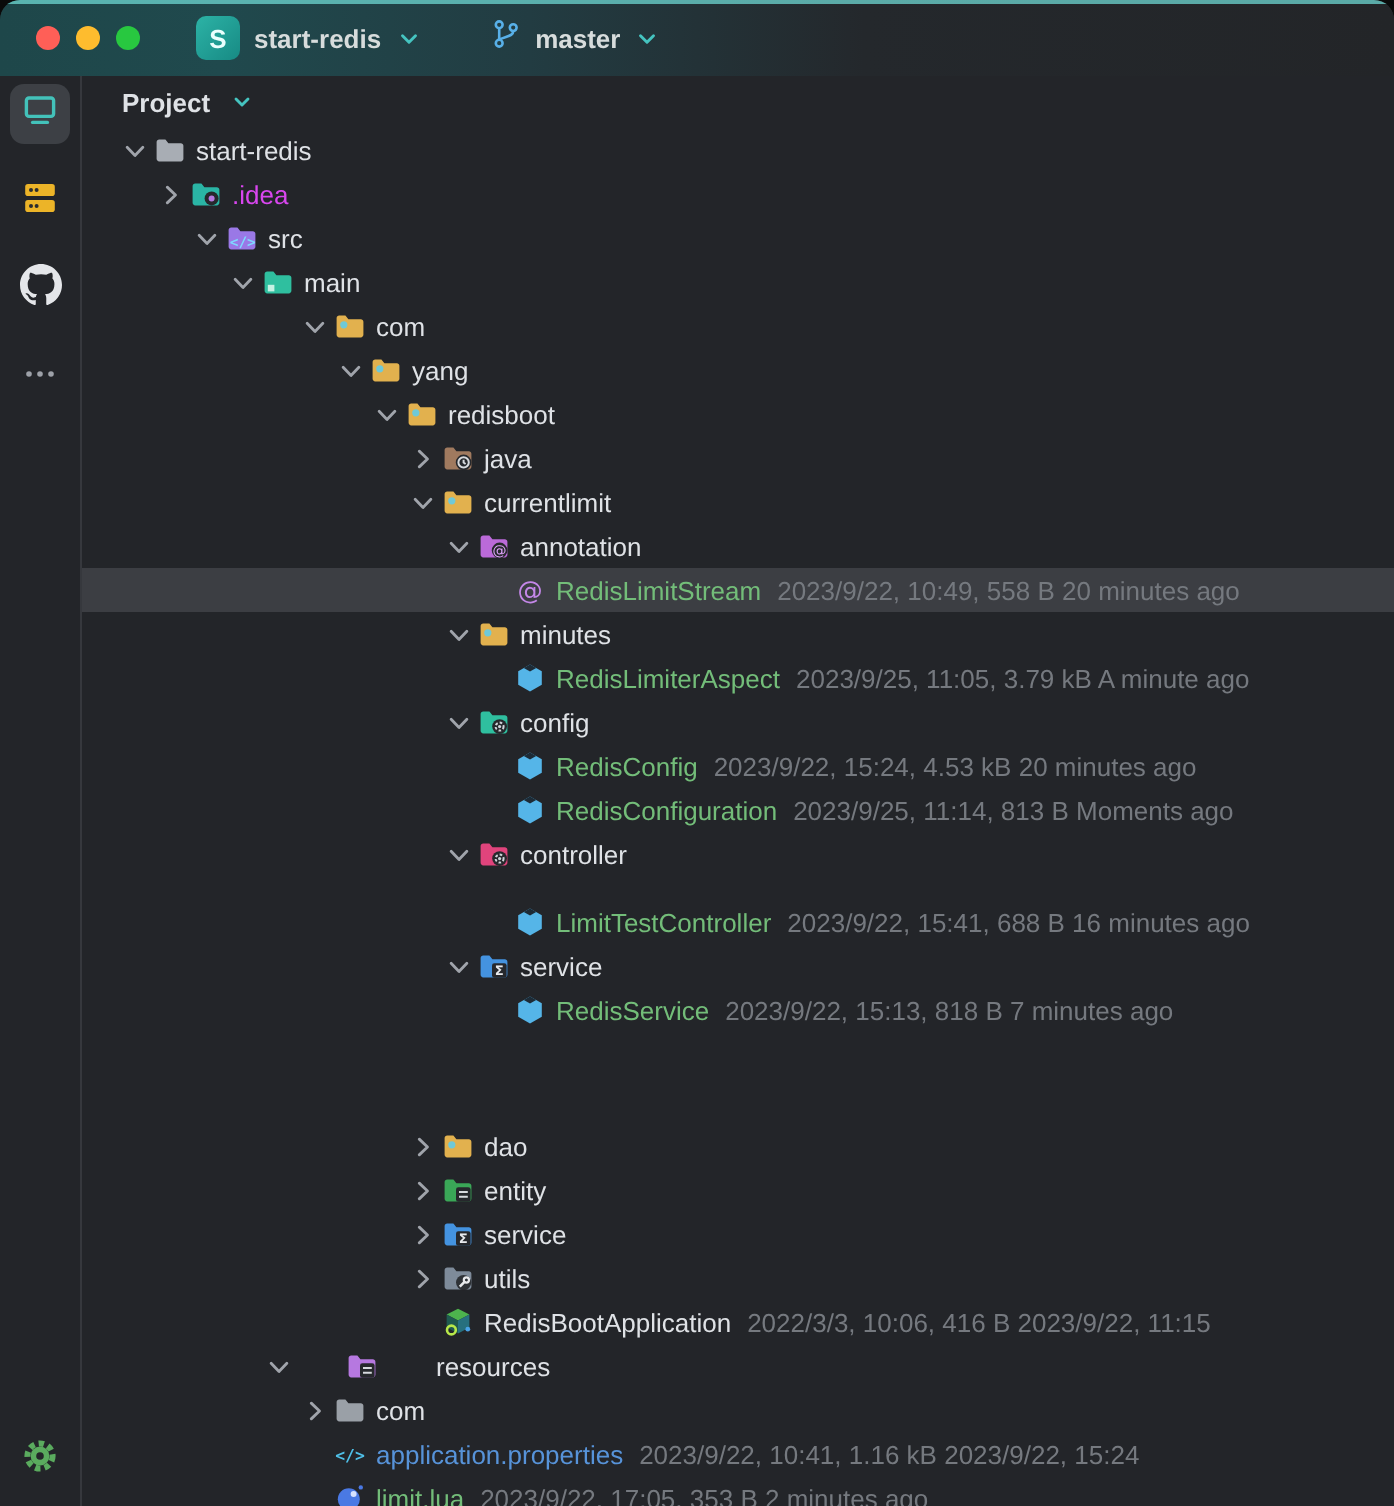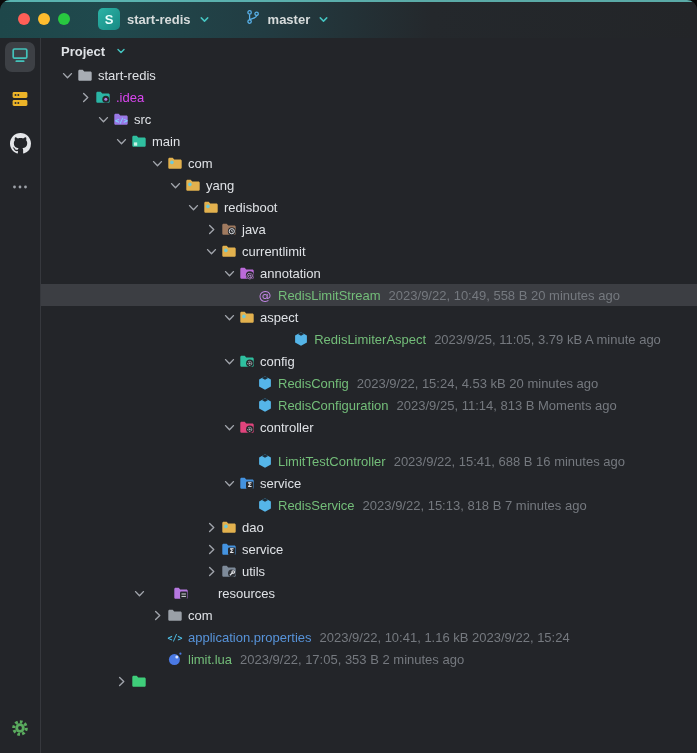--- a/index.html
+++ b/index.html
@@ -298,23 +298,23 @@
               <svg width="15" height="15" viewBox="0 0 16 16" style="transform:rotate(90deg)">
                 <path d="M6 3.8 10.4 8 6 12.2" stroke="#a0a4ab" stroke-width="1.5" fill="none" stroke-linecap="round" stroke-linejoin="round"></path>
               </svg>
             </span>
             <span class="tree-ico">
               <svg width="16" height="16" viewBox="0 0 16 16">
                 <path d="M1.3 4.1c0-.7.6-1.3 1.3-1.3h3.1l1.5 1.8h6.2c.7 0 1.3.6 1.3 1.3v6.5c0 .7-.6 1.3-1.3 1.3H2.6c-.7 0-1.3-.6-1.3-1.3z" fill="#e2b14e"></path>
                 <circle cx="4.9" cy="7.4" r="1.8" fill="#6fc9d8"></circle>
               </svg>
             </span>
-            <span class="label">aspect</span>
-          </div>
-          <div class="row" style="padding-left: 198px; justify-content: center;">
+            <span class="label">minutes</span>
+          </div>
+          <div class="row" style="padding-left: 198px;">
             <span class="chev"></span>
             <span class="tree-ico">
               <svg width="16" height="16" viewBox="0 0 16 16">
                 <path d="M8 1.2 13.9 4.6v6.8L8 14.8 2.1 11.4V4.6Z" fill="#55b5e8"></path>
                 <path d="M4.9 2.95 8 4.75l3.1-1.8L8 1.2Z" fill="#1d2b36"></path>
               </svg>
             </span>
             <span class="label green">RedisLimiterAspect</span>
             <span class="meta">2023/9/25, 11:05, 3.79 kB A minute ago</span>
           </div>
@@ -402,33 +402,48 @@
             <span class="chev"></span>
             <span class="tree-ico">
               <svg width="16" height="16" viewBox="0 0 16 16">
                 <path d="M8 1.2 13.9 4.6v6.8L8 14.8 2.1 11.4V4.6Z" fill="#55b5e8"></path>
                 <path d="M4.9 2.95 8 4.75l3.1-1.8L8 1.2Z" fill="#1d2b36"></path>
               </svg>
             </span>
             <span class="label green">RedisService</span>
             <span class="meta">2023/9/22, 15:13, 818 B 7 minutes ago</span>
           </div>
-          <div class="row" style="padding-left: 162px;">
+          <div class="row" style="padding-left: 162px; margin-top: 46px;">
             <span class="chev">
               <svg width="15" height="15" viewBox="0 0 16 16" style="transform:rotate(0deg)">
                 <path d="M6 3.8 10.4 8 6 12.2" stroke="#a0a4ab" stroke-width="1.5" fill="none" stroke-linecap="round" stroke-linejoin="round"></path>
               </svg>
             </span>
             <span class="tree-ico">
               <svg width="16" height="16" viewBox="0 0 16 16">
                 <path d="M1.3 4.1c0-.7.6-1.3 1.3-1.3h3.1l1.5 1.8h6.2c.7 0 1.3.6 1.3 1.3v6.5c0 .7-.6 1.3-1.3 1.3H2.6c-.7 0-1.3-.6-1.3-1.3z" fill="#e2b14e"></path>
                 <circle cx="4.9" cy="7.4" r="1.8" fill="#6fc9d8"></circle>
               </svg>
             </span>
             <span class="label">dao</span>
+          </div>
+          <div class="row" style="padding-left: 162px;">
+            <span class="chev">
+              <svg width="15" height="15" viewBox="0 0 16 16" style="transform:rotate(0deg)">
+                <path d="M6 3.8 10.4 8 6 12.2" stroke="#a0a4ab" stroke-width="1.5" fill="none" stroke-linecap="round" stroke-linejoin="round"></path>
+              </svg>
+            </span>
+            <span class="tree-ico">
+              <svg width="16" height="16" viewBox="0 0 16 16">
+                <path d="M1.3 4.1c0-.7.6-1.3 1.3-1.3h3.1l1.5 1.8h6.2c.7 0 1.3.6 1.3 1.3v6.5c0 .7-.6 1.3-1.3 1.3H2.6c-.7 0-1.3-.6-1.3-1.3z" fill="#3aa757"></path>
+                <rect x="7" y="6.6" width="7.3" height="7.3" rx="1.2" fill="#26282c"></rect>
+                <path d="M8.5 9h4.4M8.5 11.4h4.4" stroke="#d7dade" stroke-width="1"></path>
+              </svg>
+            </span>
+            <span class="label">entity</span>
           </div>
           <div class="row" style="padding-left: 162px;">
             <span class="chev">
               <svg width="15" height="15" viewBox="0 0 16 16" style="transform:rotate(0deg)">
                 <path d="M6 3.8 10.4 8 6 12.2" stroke="#a0a4ab" stroke-width="1.5" fill="none" stroke-linecap="round" stroke-linejoin="round"></path>
               </svg>
             </span>
             <span class="tree-ico">
               <svg width="16" height="16" viewBox="0 0 16 16">
                 <path d="M1.3 4.1c0-.7.6-1.3 1.3-1.3h3.1l1.5 1.8h6.2c.7 0 1.3.6 1.3 1.3v6.5c0 .7-.6 1.3-1.3 1.3H2.6c-.7 0-1.3-.6-1.3-1.3z" fill="#4493e0"></path>
@@ -447,20 +462,34 @@
             <span class="tree-ico">
               <svg width="16" height="16" viewBox="0 0 16 16">
                 <path d="M1.3 4.1c0-.7.6-1.3 1.3-1.3h3.1l1.5 1.8h6.2c.7 0 1.3.6 1.3 1.3v6.5c0 .7-.6 1.3-1.3 1.3H2.6c-.7 0-1.3-.6-1.3-1.3z" fill="#7e8b9a"></path>
                 <circle cx="10.8" cy="10.3" r="3.8" fill="#26282c" opacity=".9"></circle>
                 <path d="M8.9 12.3l2.7-2.7" stroke="#e8eaed" stroke-width="1.3"></path>
                 <circle cx="12.2" cy="9" r="1.3" fill="none" stroke="#e8eaed" stroke-width="1.1"></circle>
               </svg>
             </span>
             <span class="label">utils</span>
           </div>
+          <div class="row" style="padding-left: 162px;">
+            <span class="chev"></span>
+            <span class="tree-ico">
+              <svg width="16" height="16" viewBox="0 0 16 16">
+                <path d="M8 1.4 13.7 4.3 8 7.2 2.3 4.3Z" fill="#4db34d"></path>
+                <path d="M2.3 4.3v6.5L8 13.7V7.2Z" fill="#1f5a50"></path>
+                <path d="M13.7 4.3v6.5L8 13.7V7.2Z" fill="#27707f"></path>
+                <circle cx="4.7" cy="12" r="2.2" fill="none" stroke="#b7e84a" stroke-width="1.3"></circle>
+                <circle cx="12.9" cy="11.6" r="1.2" fill="#4aa3e8"></circle>
+              </svg>
+            </span>
+            <span class="label">RedisBootApplication</span>
+            <span class="meta">2022/3/3, 10:06, 416 B 2023/9/22, 11:15</span>
+          </div>
           <div class="row" style="padding-left: 90px; gap: 24px;">
             <span class="chev">
               <svg width="15" height="15" viewBox="0 0 16 16" style="transform:rotate(90deg)">
                 <path d="M6 3.8 10.4 8 6 12.2" stroke="#a0a4ab" stroke-width="1.5" fill="none" stroke-linecap="round" stroke-linejoin="round"></path>
               </svg>
             </span>
             <span class="tree-ico">
               <svg width="16" height="16" viewBox="0 0 16 16">
                 <path d="M1.3 4.1c0-.7.6-1.3 1.3-1.3h3.1l1.5 1.8h6.2c.7 0 1.3.6 1.3 1.3v6.5c0 .7-.6 1.3-1.3 1.3H2.6c-.7 0-1.3-.6-1.3-1.3z" fill="#b678e0"></path>
                 <rect x="7" y="6.6" width="7.3" height="7.3" rx="1.2" fill="#26282c"></rect>

